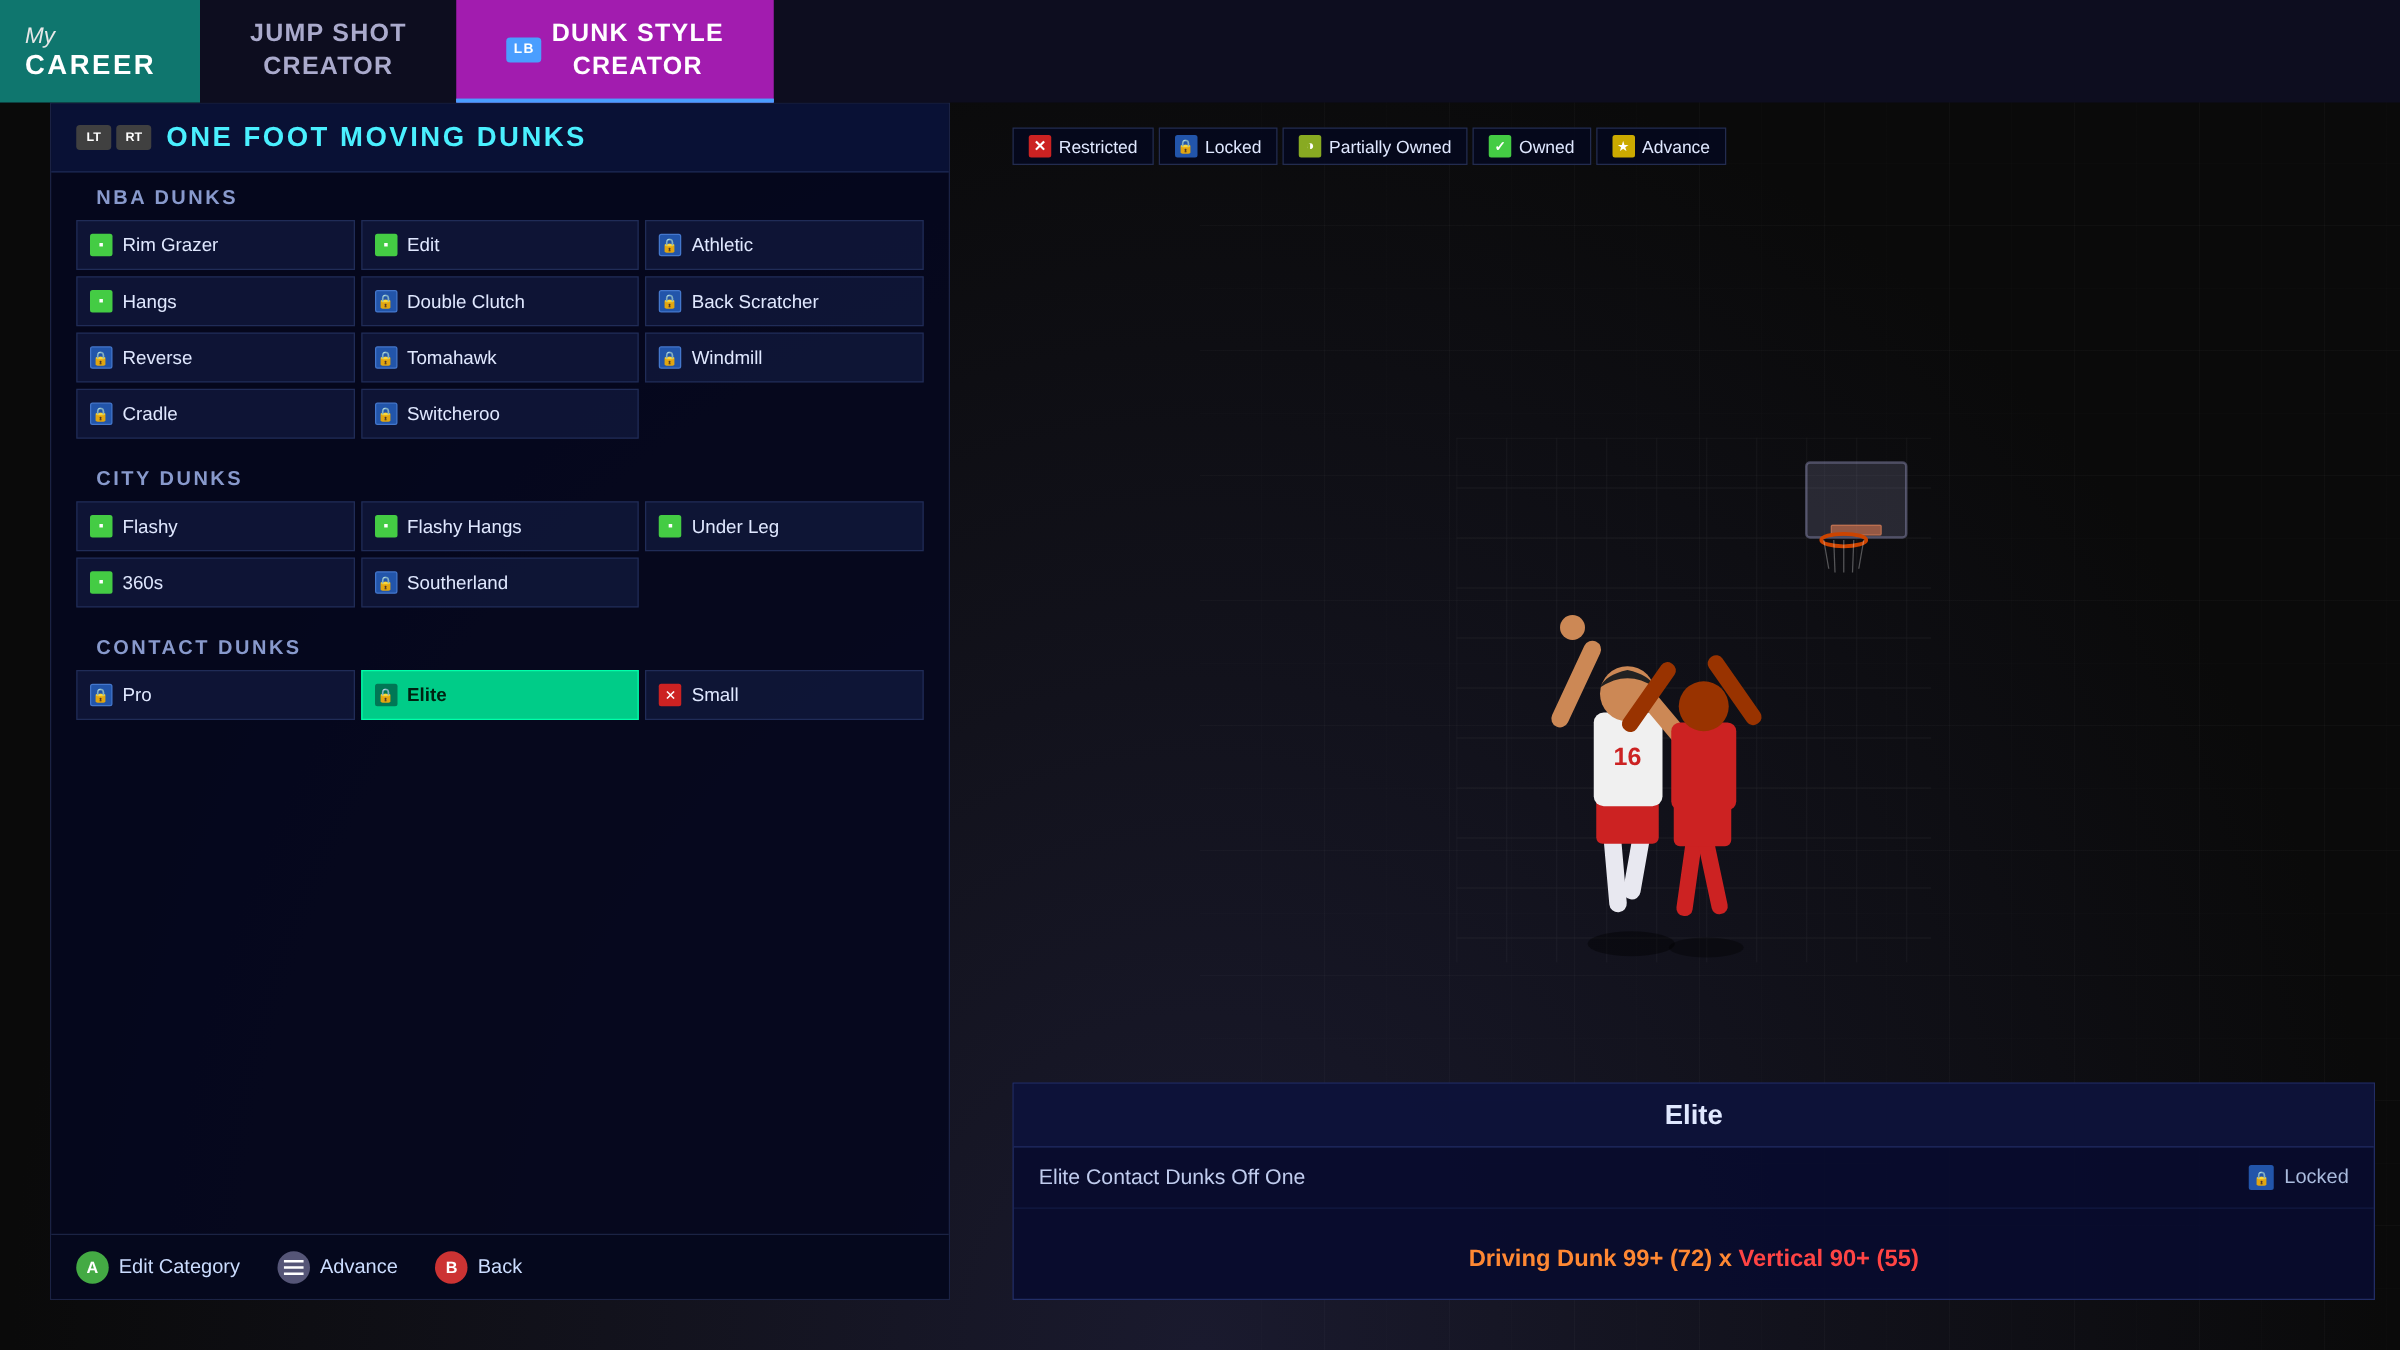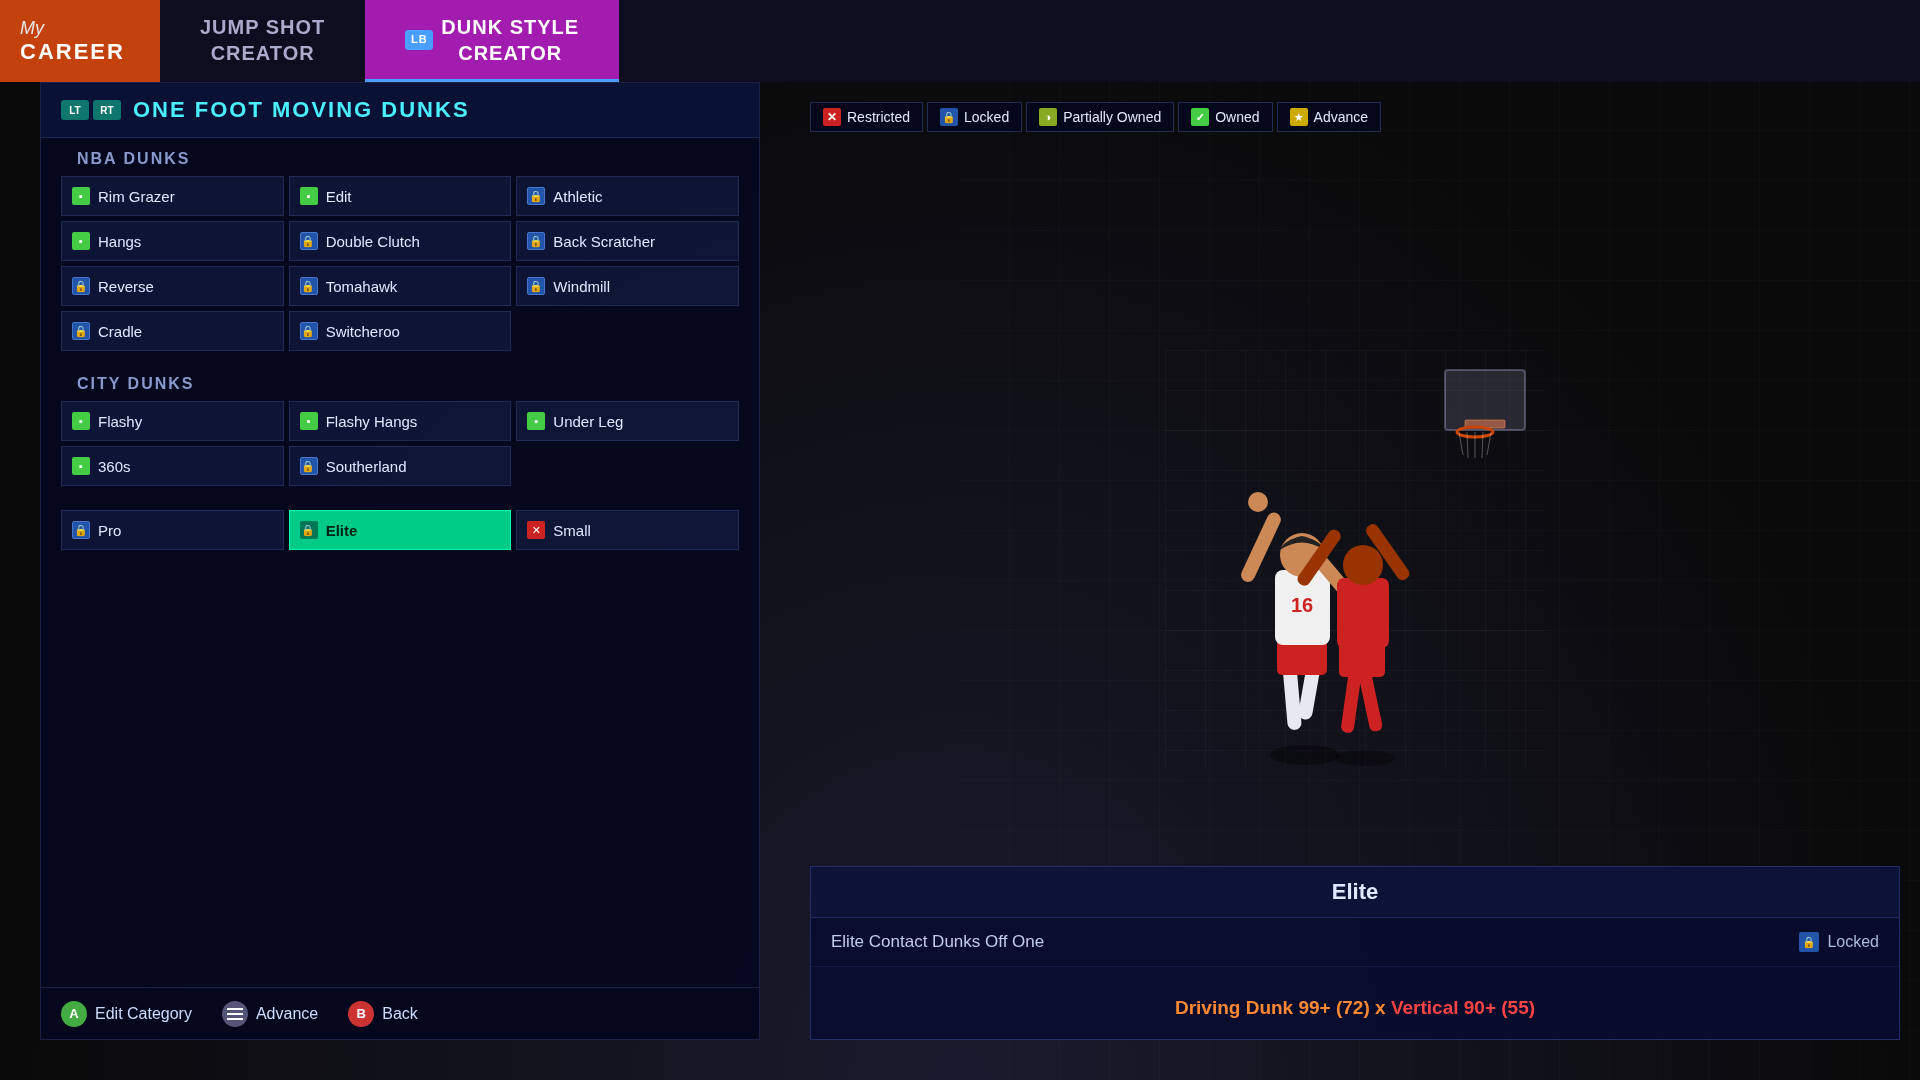--- a/index.html
+++ b/index.html
@@ -38,21 +38,21 @@
       align-items: stretch;
       background: #0d0d1f;
       z-index: 10;
     }
 
     .nav-logo {
       width: 160px;
       display: flex;
       align-items: center;
       justify-content: center;
-      background: #c2410c;
+      background: #0f766e;
       padding: 0 20px;
     }
     .nav-logo .my {
       color: #e8e8e8;
       font-size: 18px;
       font-weight: 300;
       font-style: italic;
     }
     .nav-logo .career {
       color: #ffffff;
@@ -124,21 +124,21 @@
       border-bottom: 1px solid rgba(80,100,160,0.3);
       gap: 12px;
     }
     .panel-header-buttons {
       display: flex;
       gap: 4px;
     }
     .btn-circle {
       width: 28px;
       height: 20px;
-      background: #0f766e;
+      background: #404040;
       border-radius: 3px;
       display: flex;
       align-items: center;
       justify-content: center;
       color: white;
       font-size: 10px;
       font-weight: 700;
     }
     .panel-title {
       color: #4af0ff;
@@ -484,20 +484,21 @@
       </div>
       <div class="dunk-item">
         <div class="item-icon icon-locked">🔒</div>
         <span class="item-label">Southerland</span>
       </div>
       <div class="dunk-item" style="background:transparent;border-color:transparent;"></div>
     </div>
   </div>
 
   <div class="category-section">
+    <div class="category-title">CONTACT DUNKS</div>
     <div class="items-grid">
       <div class="dunk-item">
         <div class="item-icon icon-locked">🔒</div>
         <span class="item-label">Pro</span>
       </div>
       <div class="dunk-item selected">
         <div class="item-icon" style="background:#007755;color:white;font-size:11px;">🔒</div>
         <span class="item-label">Elite</span>
       </div>
       <div class="dunk-item">

